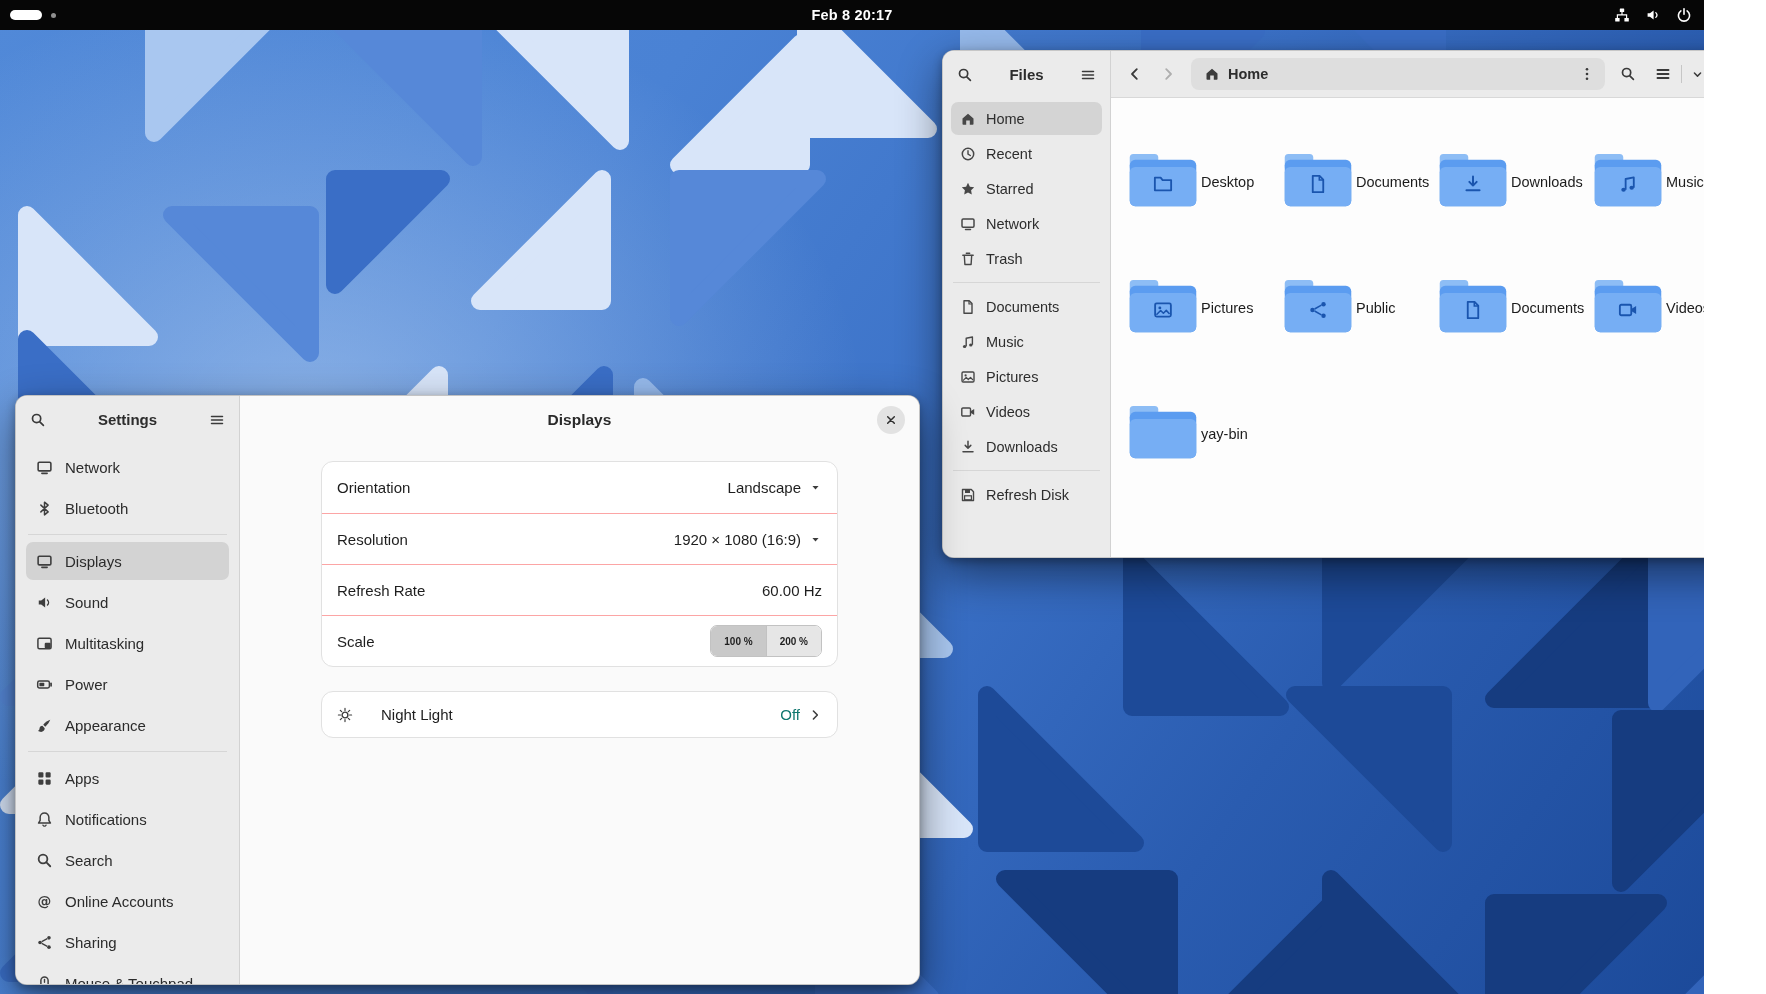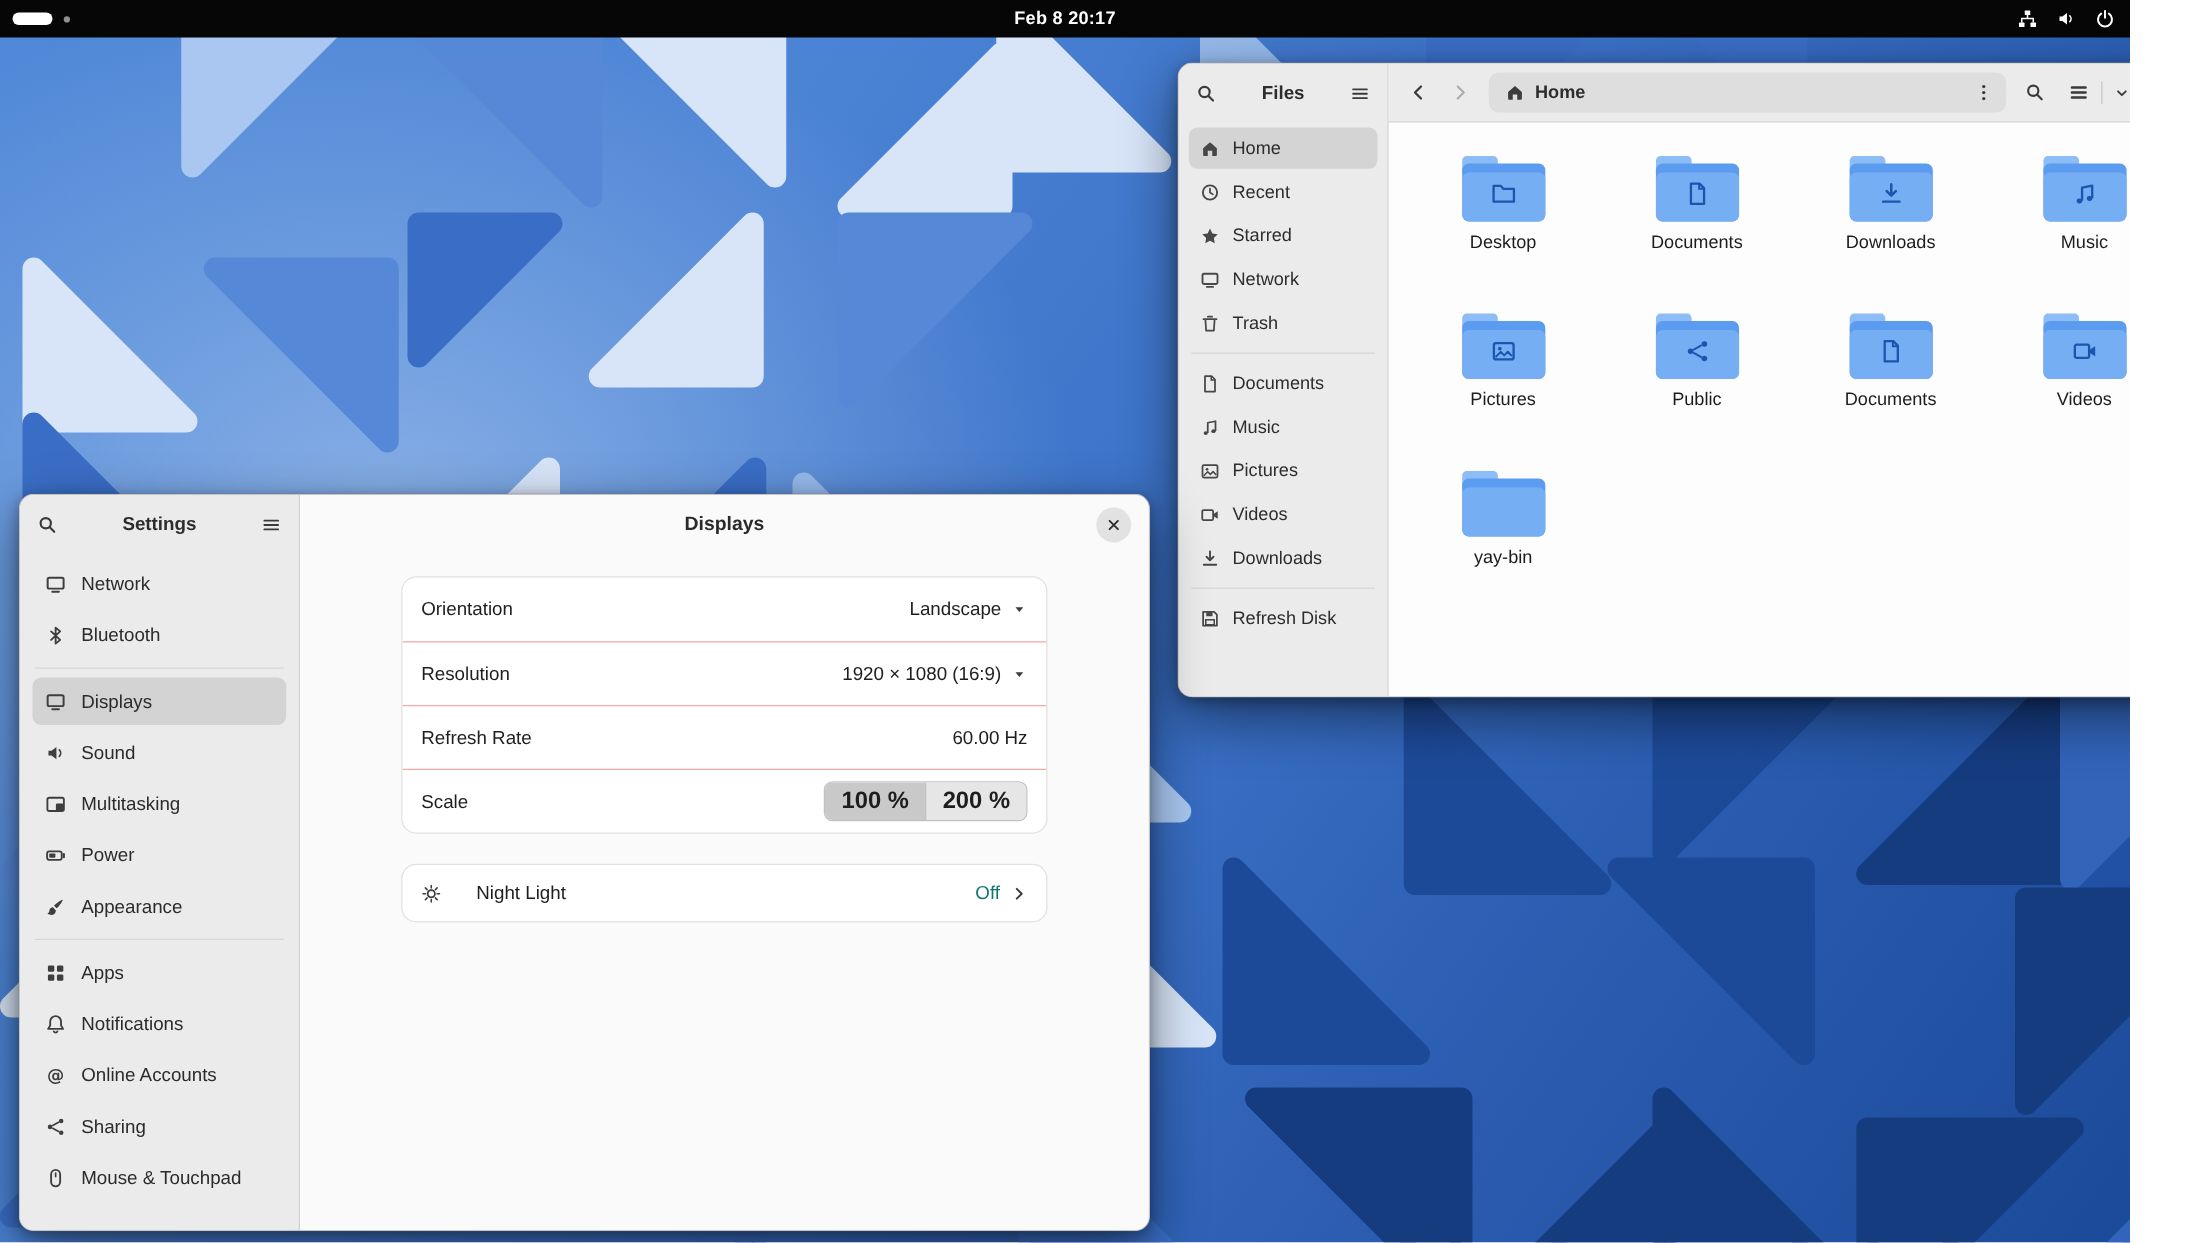--- a/index.html
+++ b/index.html
@@ -51,21 +51,21 @@
   align-items:center;padding:0 4px;margin:0 4px;min-width:0;}
 .path-chip{display:flex;align-items:center;gap:8px;padding:0 9px;font-size:14.5px;
   font-weight:bold;color:#2d2d2d;}
 .path-chip .icon{width:16px;height:16px;color:#3c3c3c;}
 .path-spacer{flex:1}
 .viewgroup{display:flex;align-items:center;gap:2px;padding:0 2px;}
 .vsep{width:1px;height:18px;background:#c6c6c6;margin:0 2px;}
 .files-content{flex:1;overflow:hidden;}
 .folders-grid{display:grid;grid-template-columns:repeat(4,155px);grid-auto-rows:126px;
   padding:16px 0 0 14px;}
-.folder-cell{display:flex;flex-direction:column;align-items:center;padding-top:6px;border-radius:10px;}
+.folder-cell{display:flex;flex-direction:row;align-items:center;padding-top:6px;border-radius:10px;}
 .folder-ico{position:relative;width:76px;height:62px;}
 .folder-svg{width:100%;height:100%;}
 .emblem{position:absolute;left:50%;top:56%;transform:translate(-50%,-50%);
   width:21px;height:21px;color:#1a55ae;}
 .folder-label{margin-top:4px;font-size:14.5px;color:#1c1c1c;}
 
 
 .settings-window{left:15px;top:395px;width:905px;height:590px;display:flex;z-index:20;background:#fafafa;}
 .set-side{width:224px;background:#ebebeb;border-right:1px solid #d2d2d2;
   display:flex;flex-direction:column;overflow:hidden;}
@@ -83,21 +83,21 @@
 .close-circle .icon{width:14px;height:14px;}
 .set-content{flex:1;padding-top:18px;overflow:hidden;}
 .card{width:517px;margin:0 auto;background:#fff;border:1px solid #e1e1e1;border-radius:12px;overflow:hidden;}
 .row{height:51px;display:flex;align-items:center;justify-content:space-between;
   padding:0 15px;font-size:15px;color:#1e1e1e;}
 .row + .row{border-top:1px solid #fca5a5;}
 .row-value{display:flex;align-items:center;gap:8px;color:#1e1e1e;font-size:15px;}
 .row-value .icon{width:13px;height:13px;color:#3c3c3c;}
 .muted{color:#0f766e;}
 .scale-group{display:flex;border-radius:7px;overflow:hidden;border:1px solid #c2c2c2;}
-.scale-btn{height:30px;padding:0 13px;display:flex;align-items:center;font-size:19px;
+.scale-btn{height:30px;padding:0 13px;display:flex;align-items:center;font-size:10px;
   font-weight:bold;color:#1e1e1e;background:#e6e6e6;border:none;font-family:inherit;}
 .scale-btn.selected{background:#c9c9c9;}
 .scale-btn + .scale-btn{border-left:1px solid #c2c2c2;}
 .card.nl{margin-top:24px;}
 .row.nl-row{height:45px;}
 .nl-left{display:flex;align-items:flex-end;gap:28px;}
 .nl-left .icon{width:16px;height:16px;color:#3c3c3c;}
 </style>
 </head>
 <body>
@@ -706,20 +706,29 @@
               <svg viewBox="0 0 16 16" fill="none">
                 <path d="M8 1.8a4.1 4.1 0 00-4.1 4.1v3L2.4 11.4h11.2L12.1 8.9v-3A4.1 4.1 0 008 1.8z" stroke="currentColor" stroke-width="1.4" stroke-linejoin="round"></path>
                 <path d="M6.6 13.3a1.5 1.5 0 002.8 0" stroke="currentColor" stroke-width="1.3" stroke-linecap="round"></path>
               </svg>
             </span>
             <span class="side-label">Notifications</span>
           </div>
           <div class="set-item">
             <span class="icon">
               <svg viewBox="0 0 16 16" fill="none">
+                <circle cx="6.6" cy="6.6" r="4.1" stroke="currentColor" stroke-width="1.7"></circle>
+                <path d="M9.8 9.8l3.6 3.6" stroke="currentColor" stroke-width="1.7" stroke-linecap="round"></path>
+              </svg>
+            </span>
+            <span class="side-label">Search</span>
+          </div>
+          <div class="set-item">
+            <span class="icon">
+              <svg viewBox="0 0 16 16" fill="none">
                 <text x="8" y="12" text-anchor="middle" font-size="13" font-weight="bold" fill="currentColor" font-family="DejaVu Sans, sans-serif">@</text>
               </svg>
             </span>
             <span class="side-label">Online Accounts</span>
           </div>
           <div class="set-item">
             <span class="icon">
               <svg viewBox="0 0 16 16" fill="none">
                 <circle cx="12.2" cy="3.6" r="1.7" fill="currentColor"></circle>
                 <circle cx="3.8" cy="8" r="1.7" fill="currentColor"></circle>

